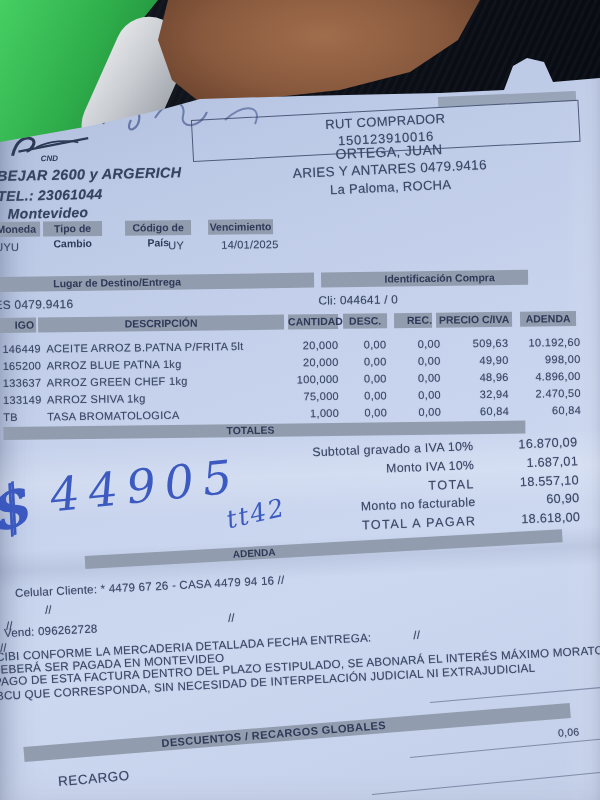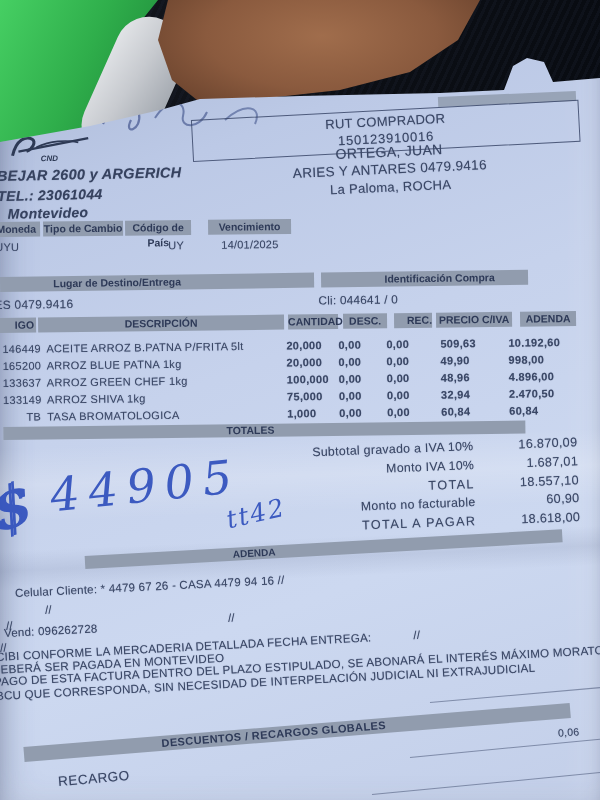--- a/index.html
+++ b/index.html
@@ -51,23 +51,23 @@
   .mval{position:absolute;top:19px;font-size:11px;}
   
   .dest{left:0;top:277px;width:600px;transform:rotate(-.8deg);transform-origin:left center;}
   .dest .hbar{position:absolute;top:0;height:15px;line-height:15px;font-size:10.5px;text-align:center;}
   .dest .v{position:absolute;top:21px;font-size:11.8px;}
   
   .items{left:2px;top:318px;width:582px;transform:rotate(-.7deg);transform-origin:left center;}
   .items .th{position:absolute;top:0;height:15px;line-height:15px;font-size:10.5px;}
   .rows{position:absolute;left:0;top:23px;width:578px;}
   .trow{display:grid;grid-template-columns:38px 246px 52px 48px 54px 68px 72px;height:17px;font-size:11px;line-height:17px;}
-  .trow .code{text-align:right;}
+  .trow .code{text-align:left;}
   .trow .desc{padding-left:6px;text-align:left;}
-  .trow .num{font-weight:bold;}
+  .trow .num{text-align:right;}
   .totbar{position:absolute;left:0;top:109px;width:522px;height:13px;line-height:13px;font-size:10.5px;}
   .totbar span{padding-left:223px;}
   
   .totals{left:295px;top:444px;width:284px;transform:rotate(-2.2deg);transform-origin:left center;}
   .tl{display:flex;line-height:18.8px;}
   .tl .lab{flex:1;text-align:right;font-size:12.3px;}
   .tl .val{width:104px;text-align:right;font-size:12.6px;}
   .tl:nth-child(3) .lab,.tl:nth-child(5) .lab{letter-spacing:1.4px;font-size:12.6px;}
   
   .hw{left:-4px;top:450px;width:320px;height:130px;transform:rotate(-4deg);color:var(--c-pen,#3050bd);
@@ -127,23 +127,23 @@
         <path d="M30,16 C44,10 60,9 72,12" fill="none" stroke="#2e3a55" stroke-width="1.6"></path>
         <text x="34" y="30" font-size="8" font-style="italic" fill="#2e3a55">CND</text>
       </svg>
       <div class="a1 doc">BEJAR 2600 y ARGERICH</div>
       <div class="a2 doc">TEL.: 23061044</div>
       <div class="a3 doc">Montevideo</div>
     </div>
 
     <div class="abs meta">
       <div class="chip bar" style="left:-34px;width:70px;text-align:right;padding-right:4px">Moneda</div>
-      <div class="chip bar" style="left:43px;width:80px">Tipo de Cambio</div>
+      <div class="chip bar" style="left:43px;width:59px">Tipo de Cambio</div>
       <div class="chip bar" style="left:125px;width:66px">Código de País</div>
-      <div class="chip bar" style="left:208px;width:83px">Vencimiento</div>
+      <div class="chip bar" style="left:208px;width:65px">Vencimiento</div>
       <div class="mval doc" style="left:-5px">UYU</div>
       <div class="mval doc" style="left:168px">UY</div>
       <div class="mval doc" style="left:221px">14/01/2025</div>
     </div>
 
     <div class="abs dest">
       <div class="hbar bar" style="left:0;width:314px;padding-right:80px;box-sizing:border-box">Lugar de Destino/Entrega</div>
       <div class="hbar bar" style="left:321px;width:207px;padding-left:30px;box-sizing:border-box">Identificación Compra</div>
       <div class="v doc" style="left:-6px;font-size:12px">ES 0479.9416</div>
       <div class="v doc" style="left:318px">Cli: 044641 / 0</div>

